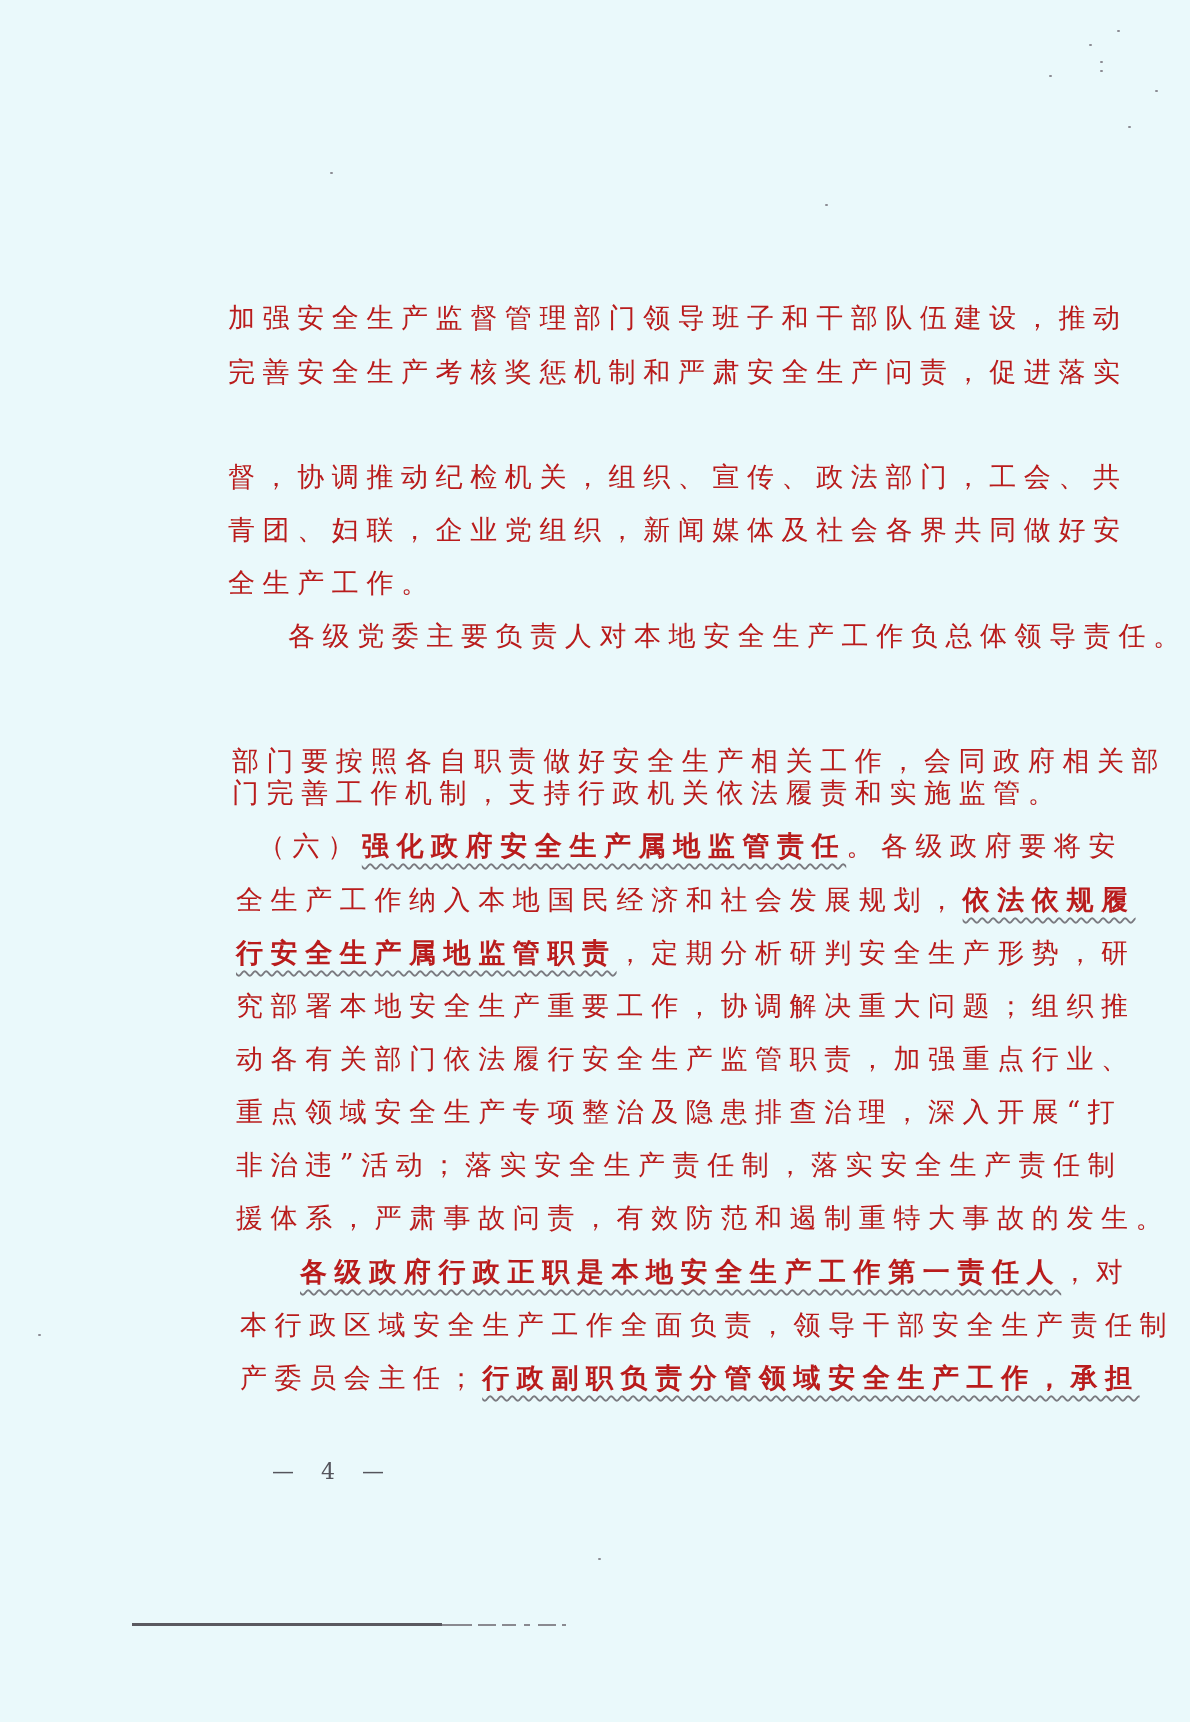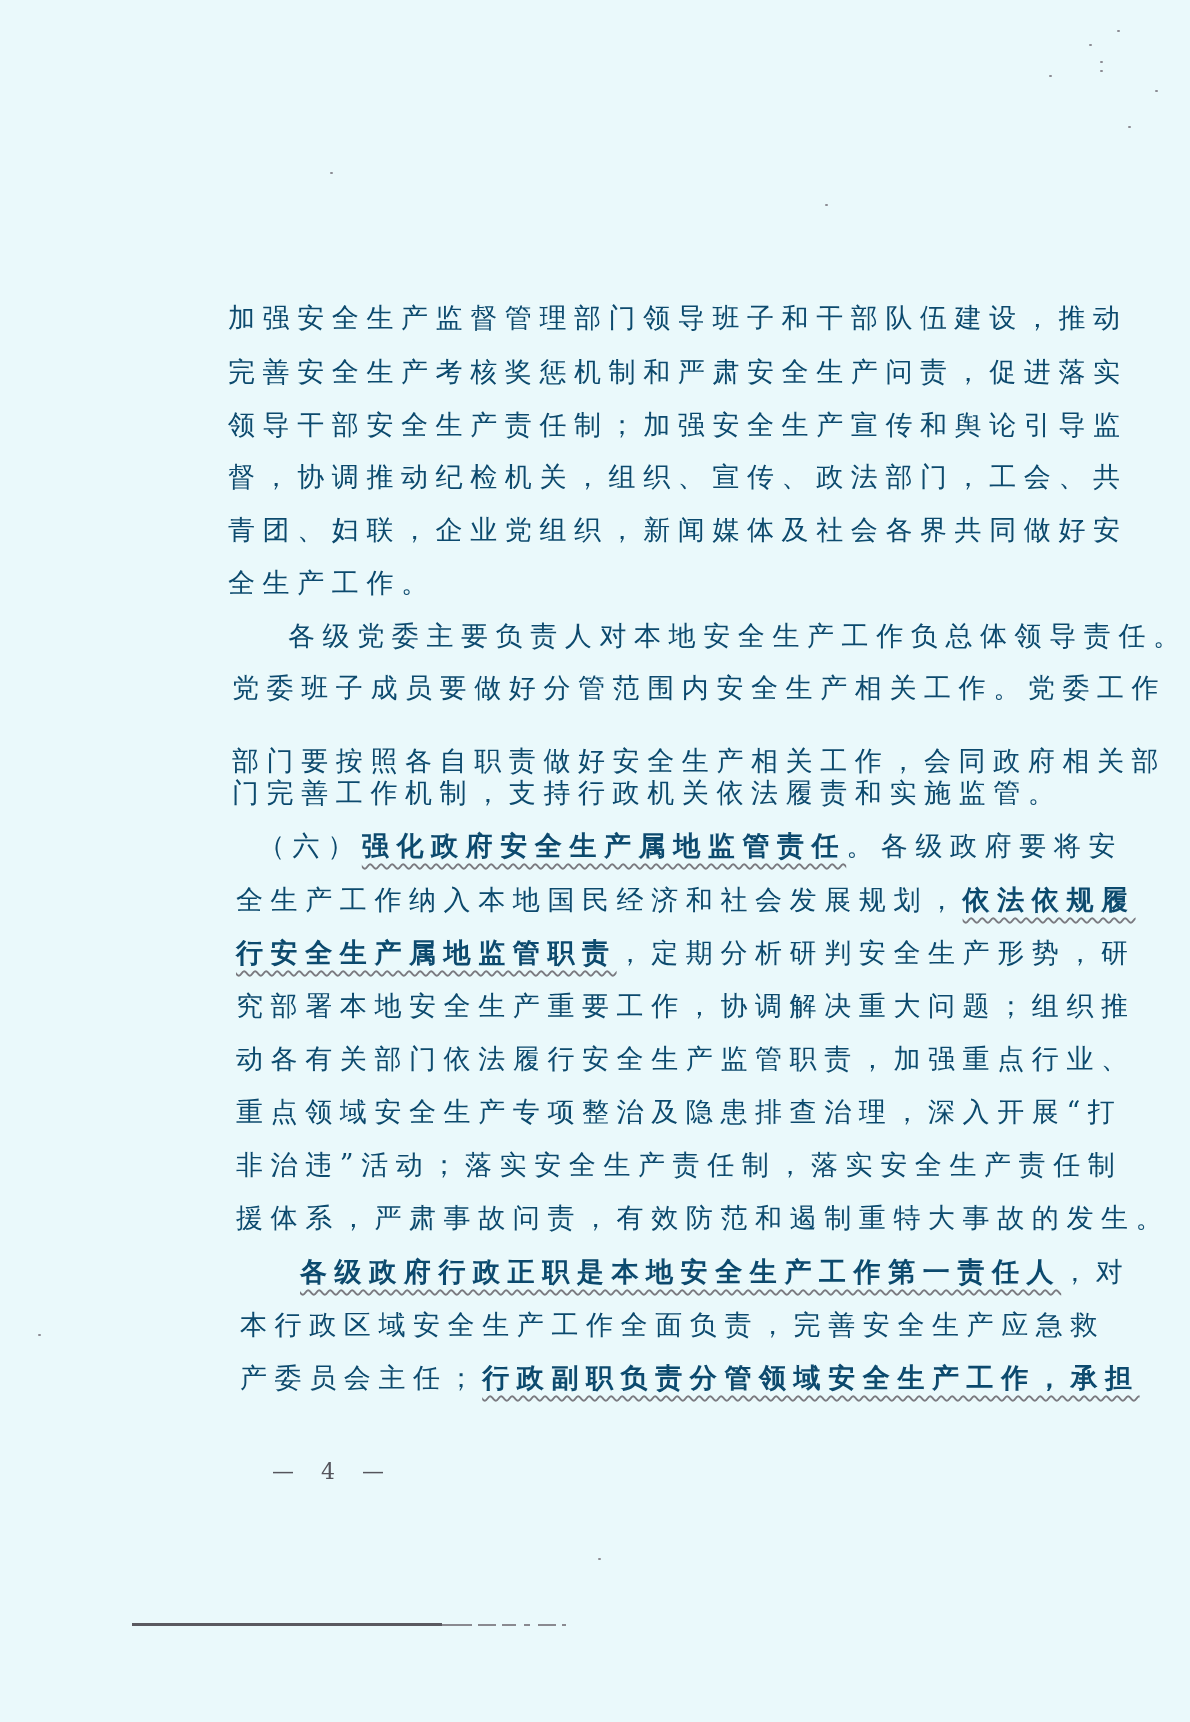--- a/index.html
+++ b/index.html
@@ -23,21 +23,21 @@
     }
     .line {
       position: absolute;
       left: 228px;
       width: 770px;
       height: 40px;
       font-size: 27px;
       line-height: 40px;
       letter-spacing: 7.6px;
       white-space: nowrap;
-      color: #0c4a6e;
+      color: #b91c1c;
     }
     .u {
       text-decoration: underline;
       text-decoration-style: wavy;
       text-decoration-color: #7a7a80;
       text-decoration-thickness: 1.5px;
       text-underline-offset: 8px;
       font-weight: bold;
     }
     .page-number {
@@ -70,27 +70,25 @@
       border-radius: 1px;
     }
   </style>
 </head>
 <body>
 
 <div class="page">
 
   <div class="line" style="top:298px">加强安全生产监督管理部门领导班子和干部队伍建设，推动</div>
   <div class="line" style="top:352px">完善安全生产考核奖惩机制和严肃安全生产问责，促进落实</div>
-  <div class="line" style="top:405px">领导干部安全生产责任制；加强安全生产宣传和舆论引导监</div>
   <div class="line" style="top:457px">督，协调推动纪检机关，组织、宣传、政法部门，工会、共</div>
   <div class="line" style="top:510px">青团、妇联，企业党组织，新闻媒体及社会各界共同做好安</div>
   <div class="line" style="top:563px">全生产工作。</div>
 
   <div class="line" style="top:616px; left:288px">各级党委主要负责人对本地安全生产工作负总体领导责任。</div>
-  <div class="line" style="top:668px; left:232px">党委班子成员要做好分管范围内安全生产相关工作。党委工作</div>
   <div class="line" style="top:741px; left:232px">部门要按照各自职责做好安全生产相关工作，会同政府相关部</div>
   <div class="line" style="top:773px; left:232px">门完善工作机制，支持行政机关依法履责和实施监管。</div>
 
   <div class="line" style="top:826px; left:258px">
     <span>（六）</span><span class="u">强化政府安全生产属地监管责任</span><span>。各级政府要将安</span>
   </div>
   <div class="line" style="top:880px; left:236px">
     <span>全生产工作纳入本地国民经济和社会发展规划，</span><span class="u">依法依规履</span>
   </div>
   <div class="line" style="top:933px; left:236px">
@@ -98,21 +96,21 @@
   </div>
   <div class="line" style="top:986px; left:236px">究部署本地安全生产重要工作，协调解决重大问题；组织推</div>
   <div class="line" style="top:1039px; left:236px">动各有关部门依法履行安全生产监管职责，加强重点行业、</div>
   <div class="line" style="top:1092px; left:236px">重点领域安全生产专项整治及隐患排查治理，深入开展“打</div>
   <div class="line" style="top:1145px; left:236px">非治违”活动；落实安全生产责任制，落实安全生产责任制</div>
   <div class="line" style="top:1198px; left:236px">援体系，严肃事故问责，有效防范和遏制重特大事故的发生。</div>
 
   <div class="line" style="top:1252px; left:300px">
     <span class="u">各级政府行政正职是本地安全生产工作第一责任人</span><span>，对</span>
   </div>
-  <div class="line" style="top:1305px; left:240px">本行政区域安全生产工作全面负责，完善安全生产应急救</div>
+  <div class="line" style="top:1305px; left:240px">本行政区域安全生产工作全面负责，领导干部安全生产责任制</div>
   <div class="line" style="top:1358px; left:240px">
     <span>产委员会主任；</span><span class="u">行政副职负责分管领域安全生产工作，承担</span>
   </div>
 
   <div class="page-number">— 4 —</div>
 
   <div class="footer-rule"></div>
   <div class="footer-rule-dash" style="left:442px; width:30px"></div>
   <div class="footer-rule-dash" style="left:478px; width:18px"></div>
   <div class="footer-rule-dash" style="left:502px; width:14px"></div>

